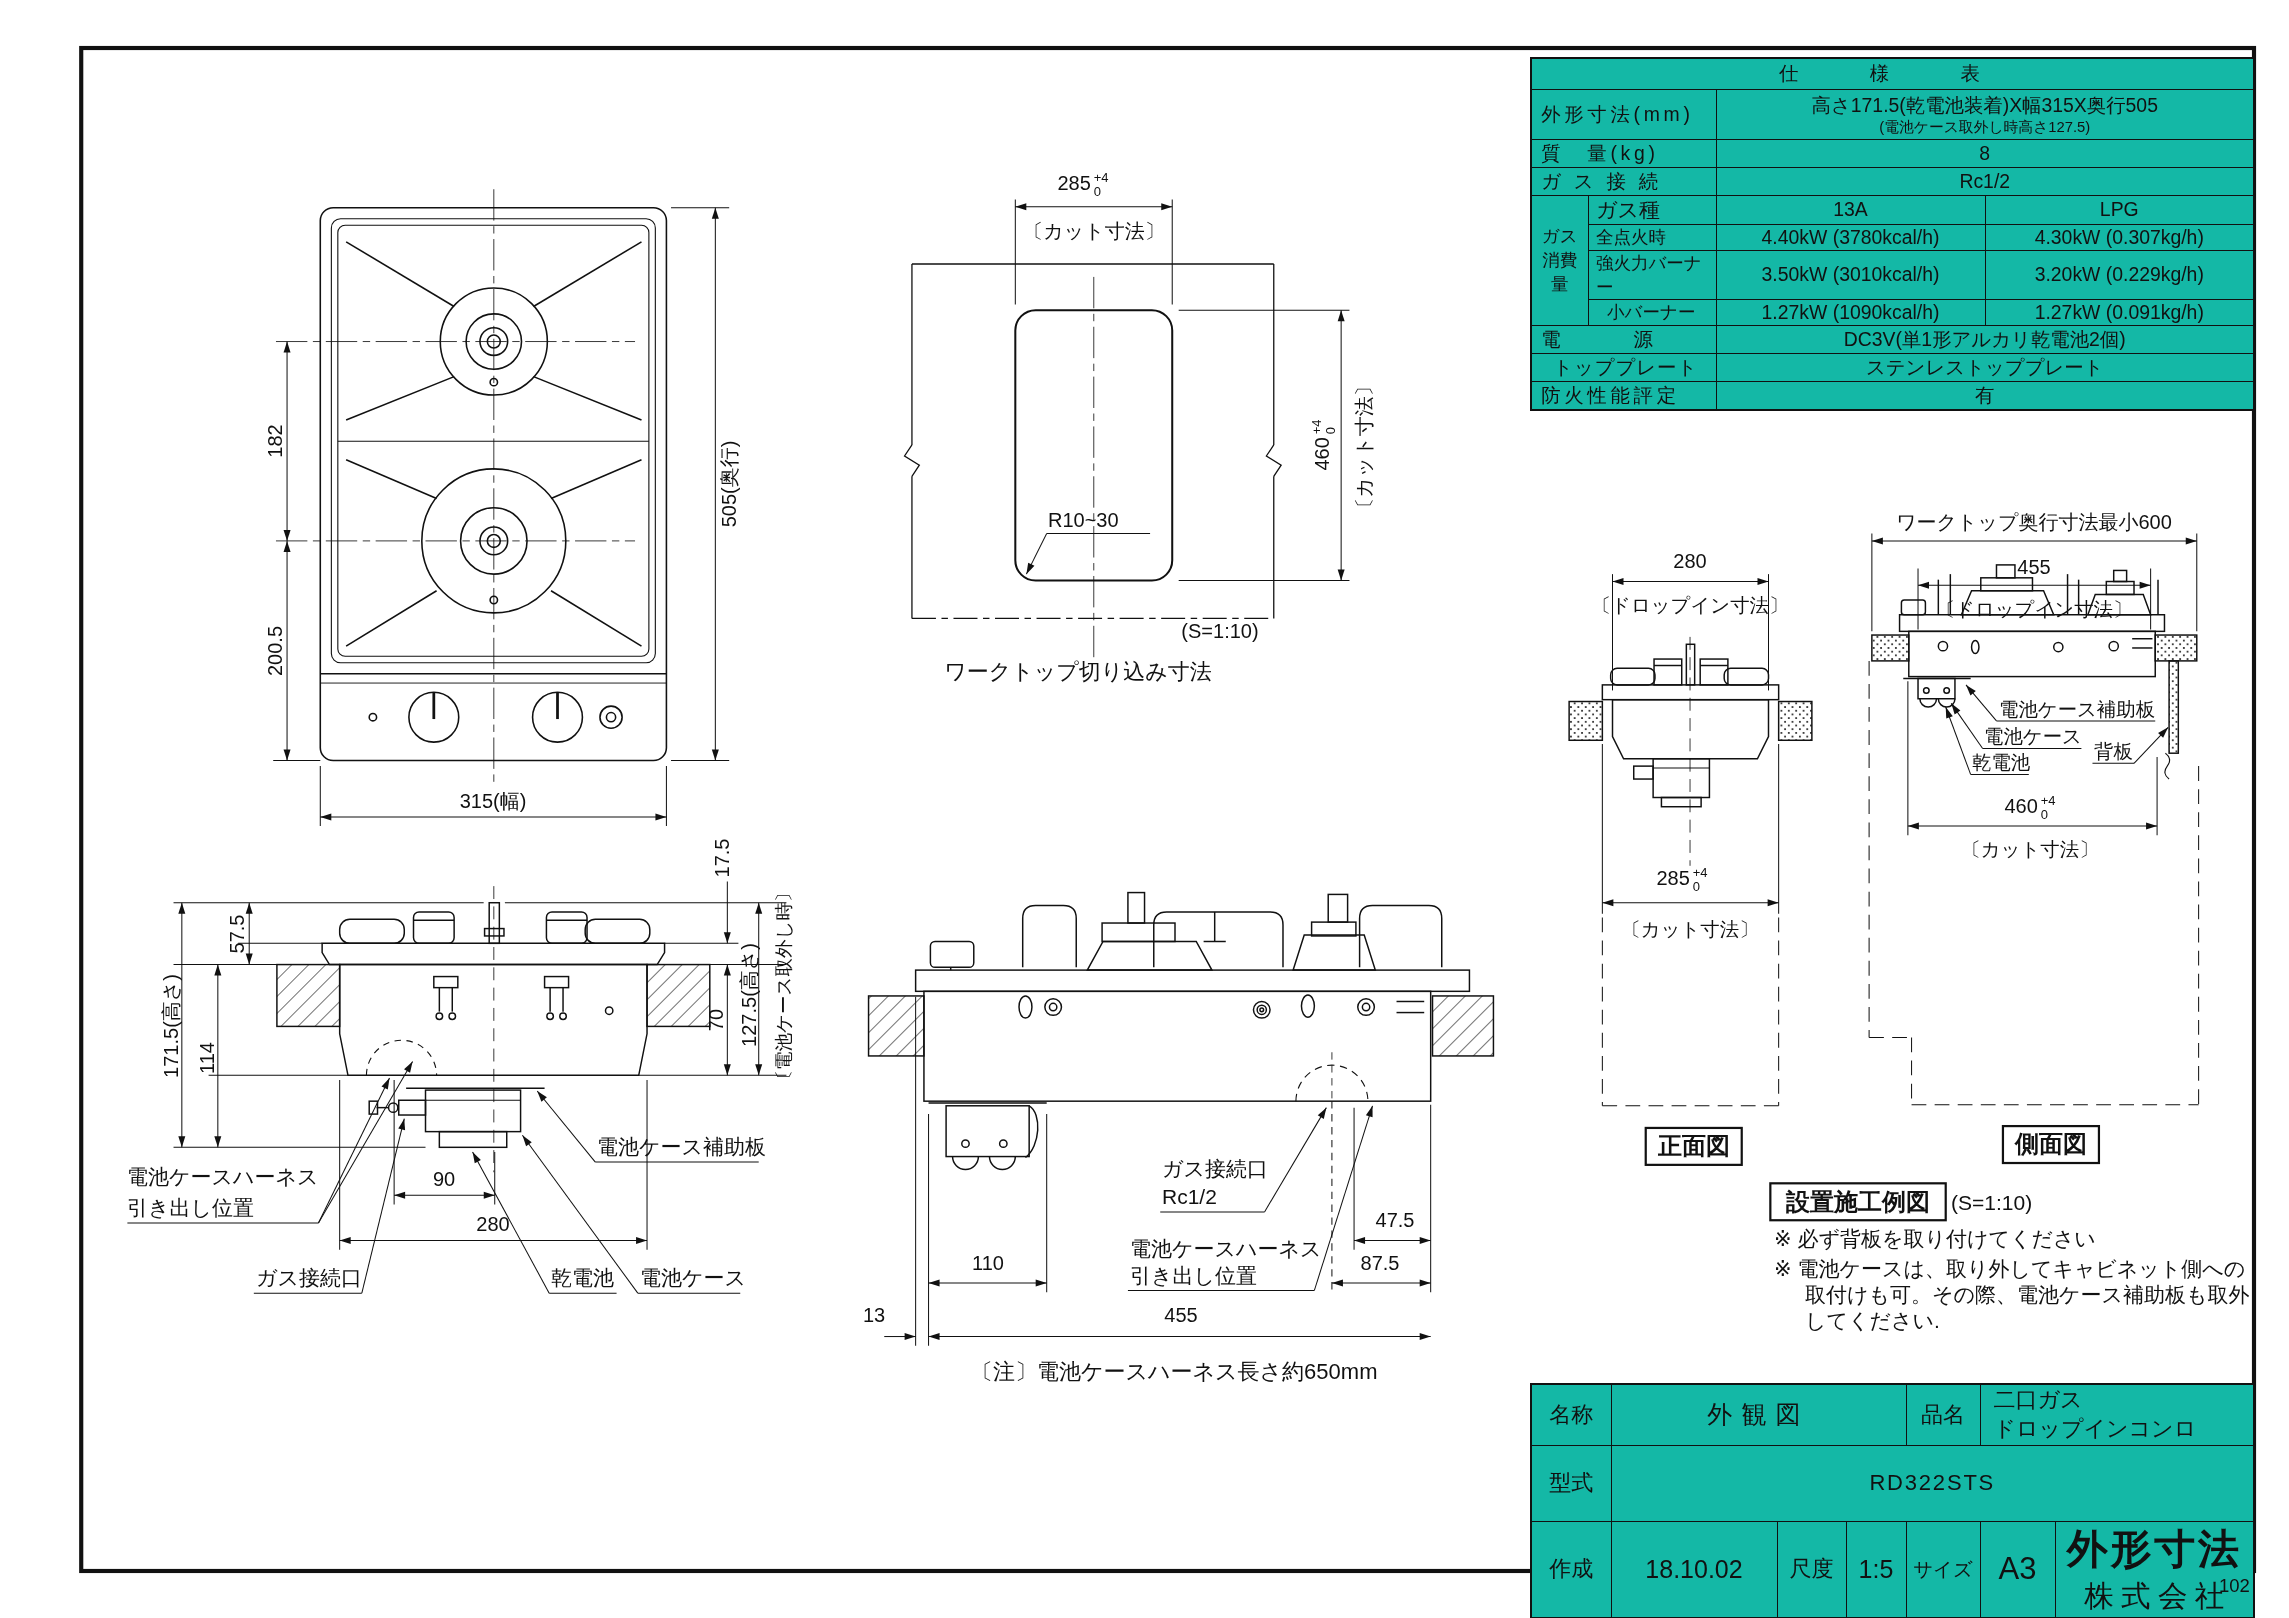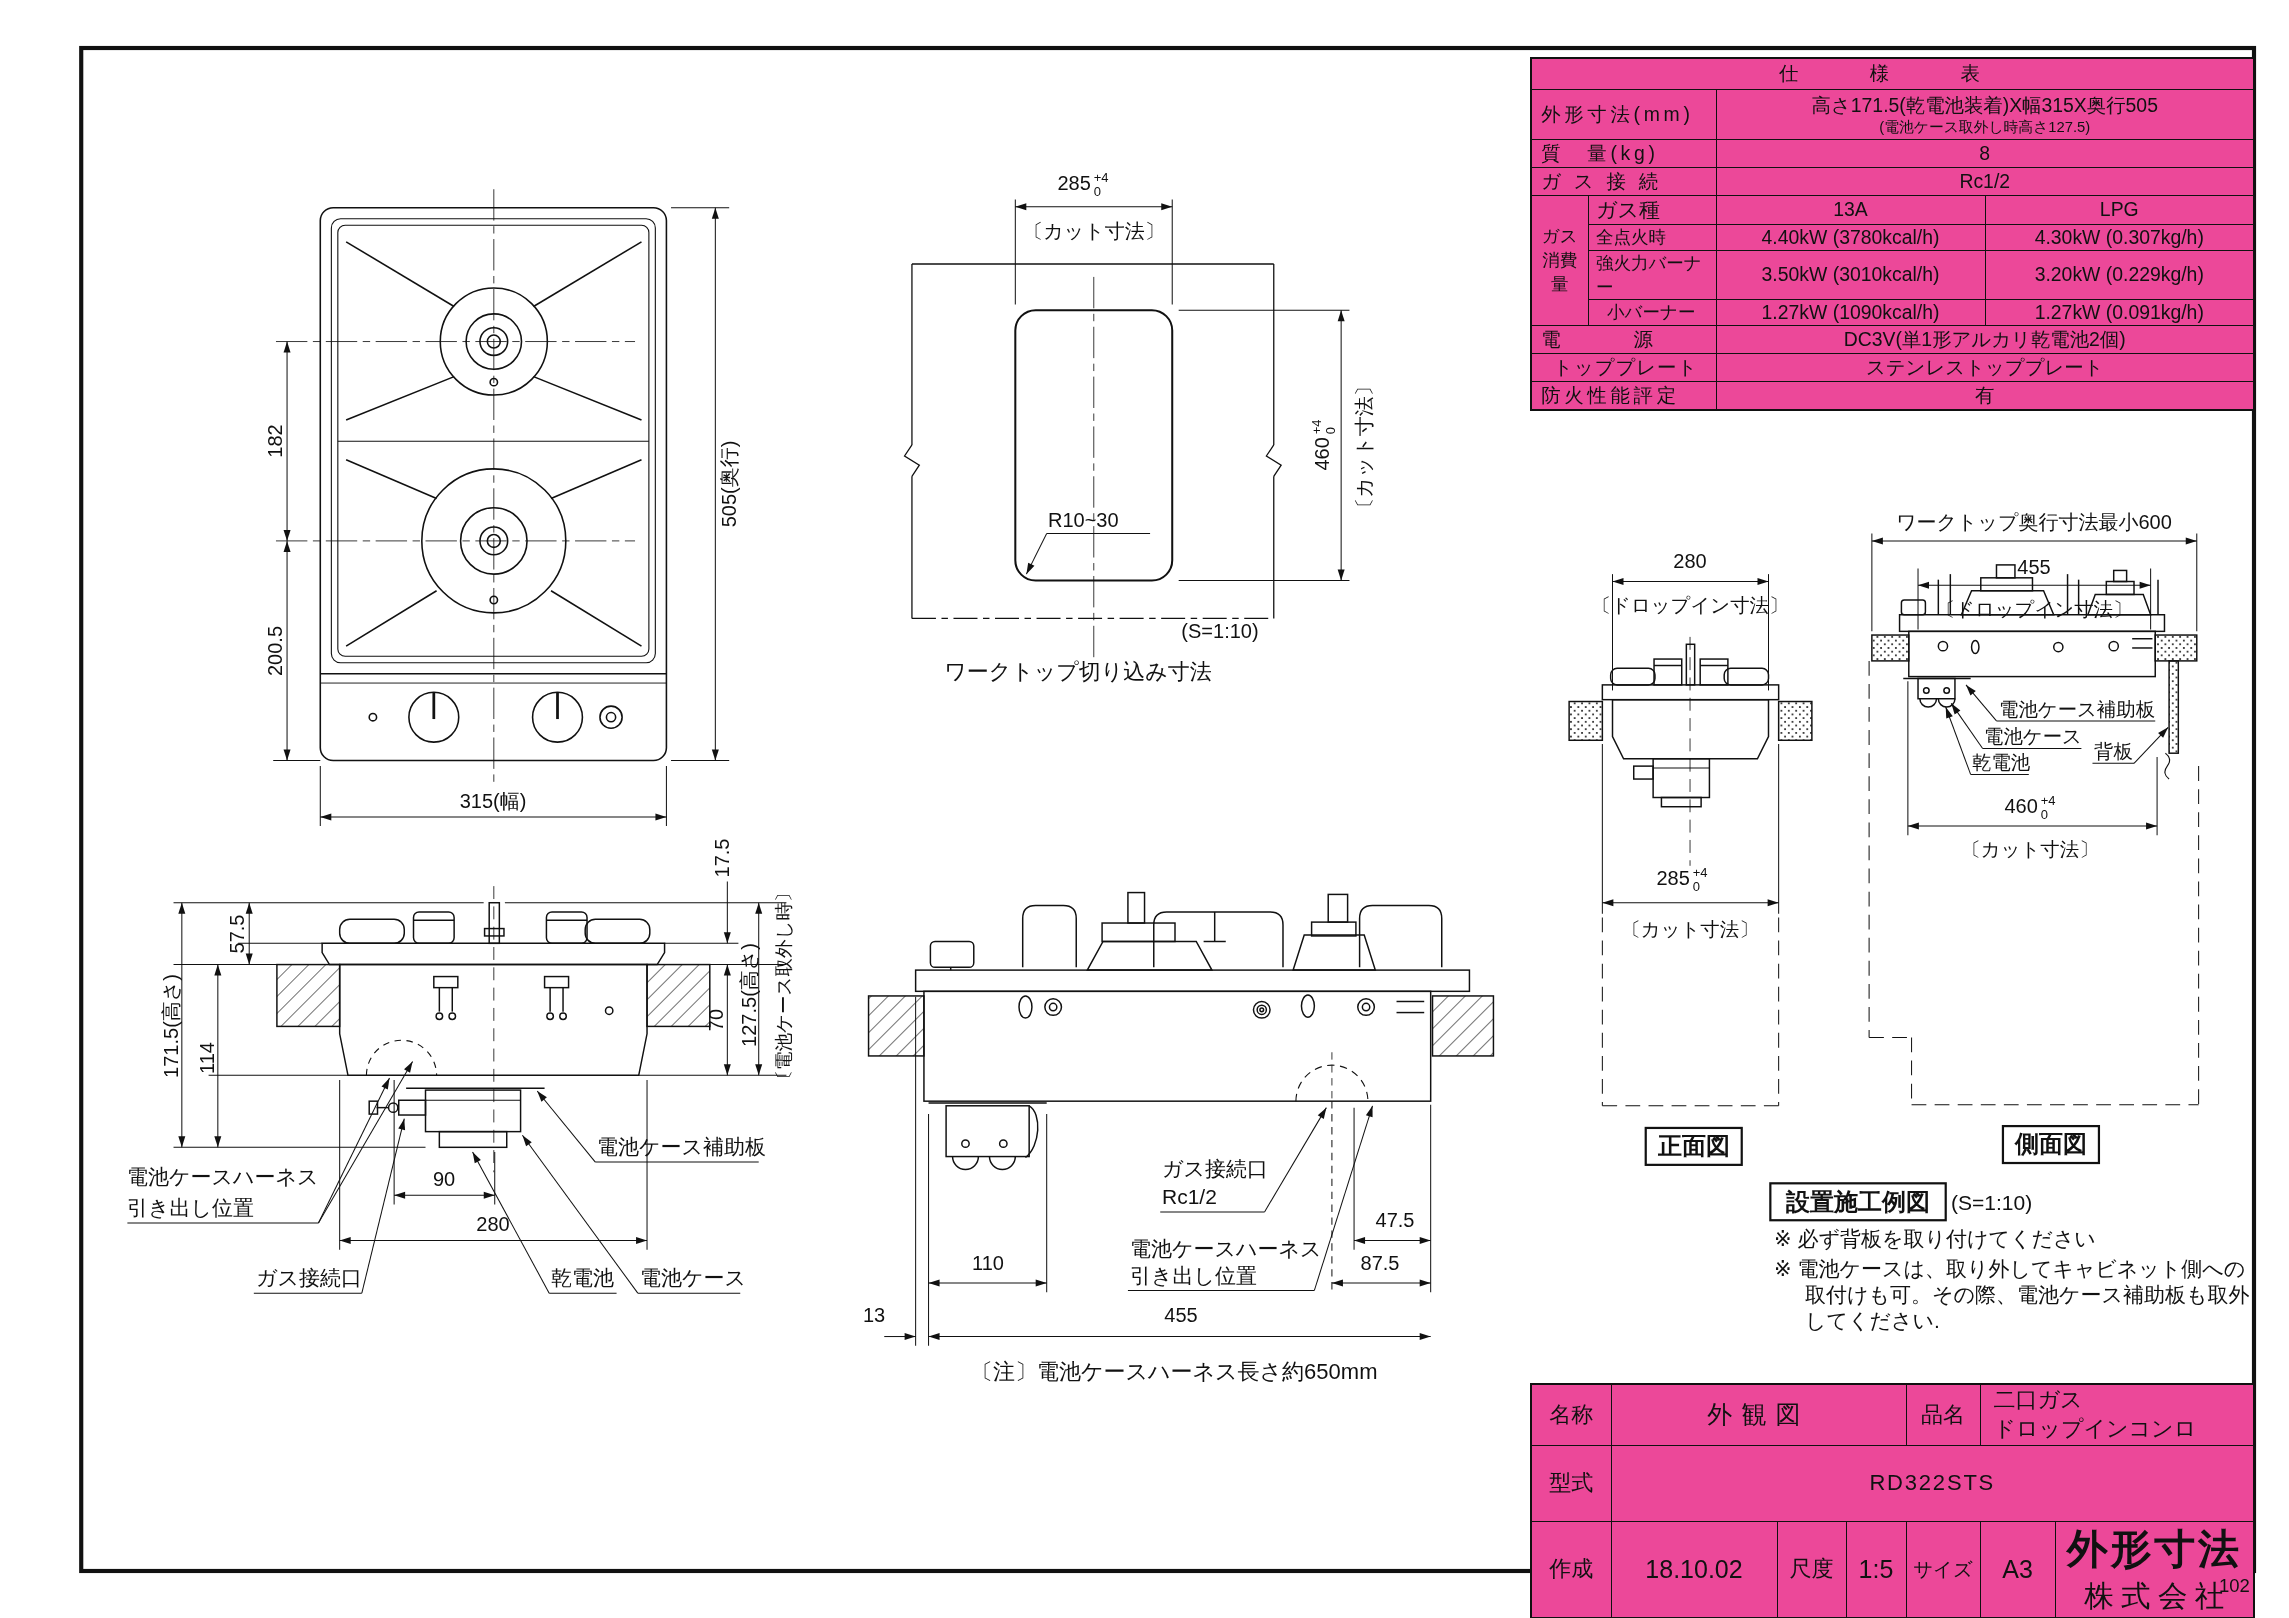--- a/index.html
+++ b/index.html
@@ -6,21 +6,21 @@
   .sheet{position:relative;width:2290px;height:1619px;background:#fff;overflow:hidden;
          font-family:"Liberation Sans","DejaVu Sans",sans-serif;color:#111;}
   svg{position:absolute;left:0;top:0;}
   .t{position:absolute;white-space:nowrap;color:#111;font-size:20px;line-height:1.15;}
   .cc{transform:translate(-50%,-50%);}
   .rot{transform:translate(-50%,-50%) rotate(-90deg);}
   .f20{font-size:18.5px}.f21{font-size:19.4px}.f23{font-size:21px}.f24{font-size:22px}.f26{font-size:24px}
   .b{font-weight:bold;}
   .tol{display:inline-flex;flex-direction:column;font-size:13px;line-height:1.05;vertical-align:middle;
        margin-left:2.8px;text-align:left;}
-  table{border-collapse:collapse;table-layout:fixed;position:absolute;background:#ec4899;}
+  table{border-collapse:collapse;table-layout:fixed;position:absolute;background:#14b8a6;}
   td{border:1.4px solid #111;padding:0 5.5px;text-align:center;vertical-align:middle;overflow:hidden;
      font-size:19.4px;color:#111;}
   .spec{left:1530px;top:57px;width:724px;border:2.8px solid #111;}
   .spec .lab{text-align:left;letter-spacing:3.7px;padding-left:9.2px;}
   .spec .sm{font-size:14.8px;line-height:1.1;}
   .tblock{left:1530px;top:1383px;width:724px;border:2.8px solid #111;}
   .tblock td{font-size:22px;}
   .model{font-size:29.5px;letter-spacing:1.8px;}
   .logo{font-size:41px;font-weight:900;letter-spacing:2.8px;}
   .suffix{font-size:29.5px;letter-spacing:7.4px;margin-left:7.4px;}
@@ -527,21 +527,21 @@
   <tr style="height:76px">
     <td>型式</td>
     <td colspan="6" class="model">RD322STS</td>
   </tr>
   <tr style="height:51px">
     <td>作成</td>
     <td style="font-size:25px;">18.10.02</td>
     <td>尺度</td>
     <td style="font-size:25px;">1:5</td>
     <td style="font-size:19.4px;">サイズ</td>
-    <td style="font-size:25px;">A3</td>
+    <td style="font-size:31px;">A3</td>
     <td><span class="logo">外形寸法</span><span class="suffix">株式会社</span></td>
   </tr>
 </tbody>
     </table>
 
 <div class="t f20" style="left:2219px;top:1575px;">102</div>
 
 </div>
 
 

